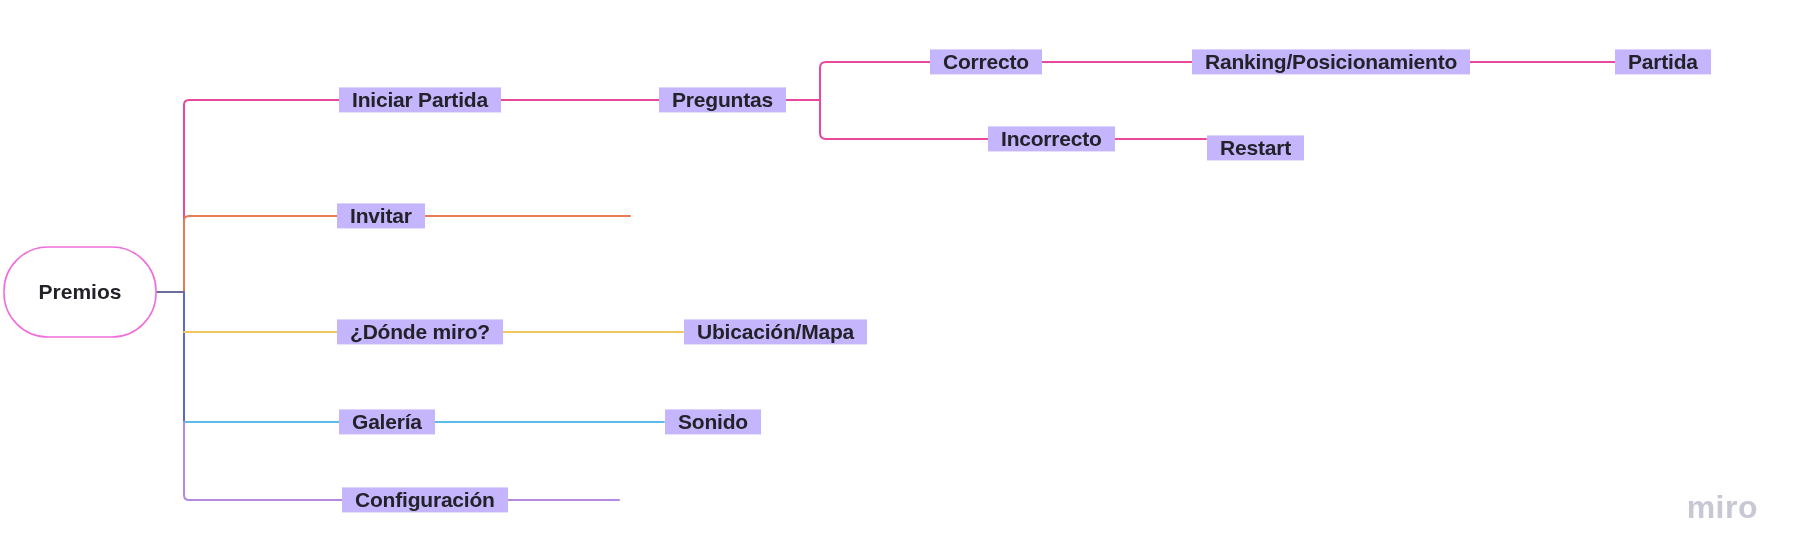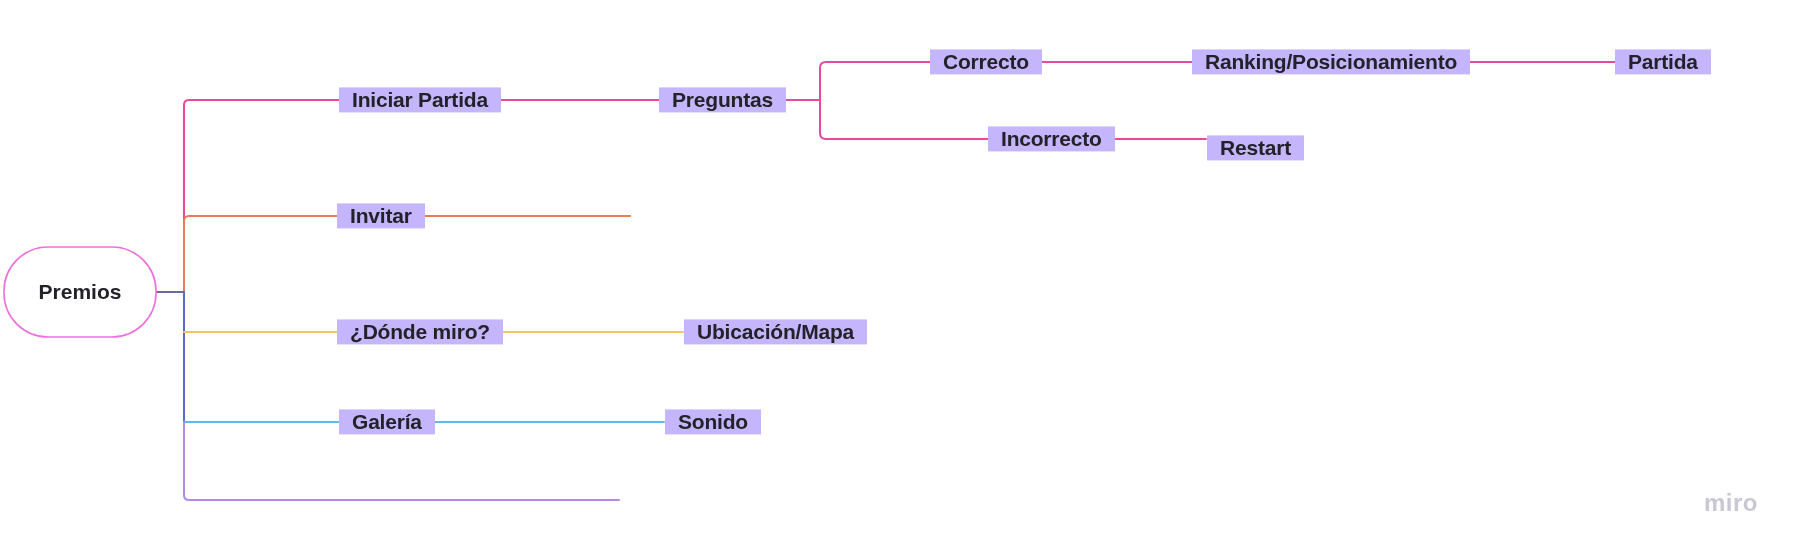--- a/index.html
+++ b/index.html
@@ -37,21 +37,21 @@
     justify-content: center;
     font-size: 21px;
     font-weight: 700;
     color: #222228;
     background: transparent;
   }
   .watermark {
     position: absolute;
     right: 43px;
     top: 489px;
-    font-size: 24px;
+    font-size: 32px;
     font-weight: 700;
     color: #c8c8d5;
     letter-spacing: 0.5px;
   }
 </style>
 </head>
 <body>
 
 <div class="canvas">
 
@@ -79,20 +79,21 @@
 
     <rect class="root-shape" x="4" y="247" width="152" height="90" rx="44" stroke="#ef6fdc"></rect>
   </svg>
 
   <div class="root-label">Premios</div>
 
   <div class="label" style="left:339px; top:100px;text-align:right;">Iniciar Partida</div>
   <div class="label" style="left:337px; top:216px;">Invitar</div>
   <div class="label" style="left:337px; top:332px;">¿Dónde miro?</div>
   <div class="label" style="left:339px; top:422px;">Galería</div>
+  <div class="label" style="left:342px; top:500px;">Configuración</div>
 
   <div class="label" style="left:659px; top:100px;">Preguntas</div>
   <div class="label" style="left:684px; top:332px;text-align:right;">Ubicación/Mapa</div>
   <div class="label" style="left:665px; top:422px;">Sonido</div>
 
   <div class="label" style="left:930px; top:62px;">Correcto</div>
   <div class="label" style="left:1192px; top:62px;">Ranking/Posicionamiento</div>
   <div class="label" style="left:1615px; top:62px;">Partida</div>
   <div class="label" style="left:988px; top:139px;">Incorrecto</div>
   <div class="label" style="left:1207px; top:139px;margin-top:9px;">Restart</div>

